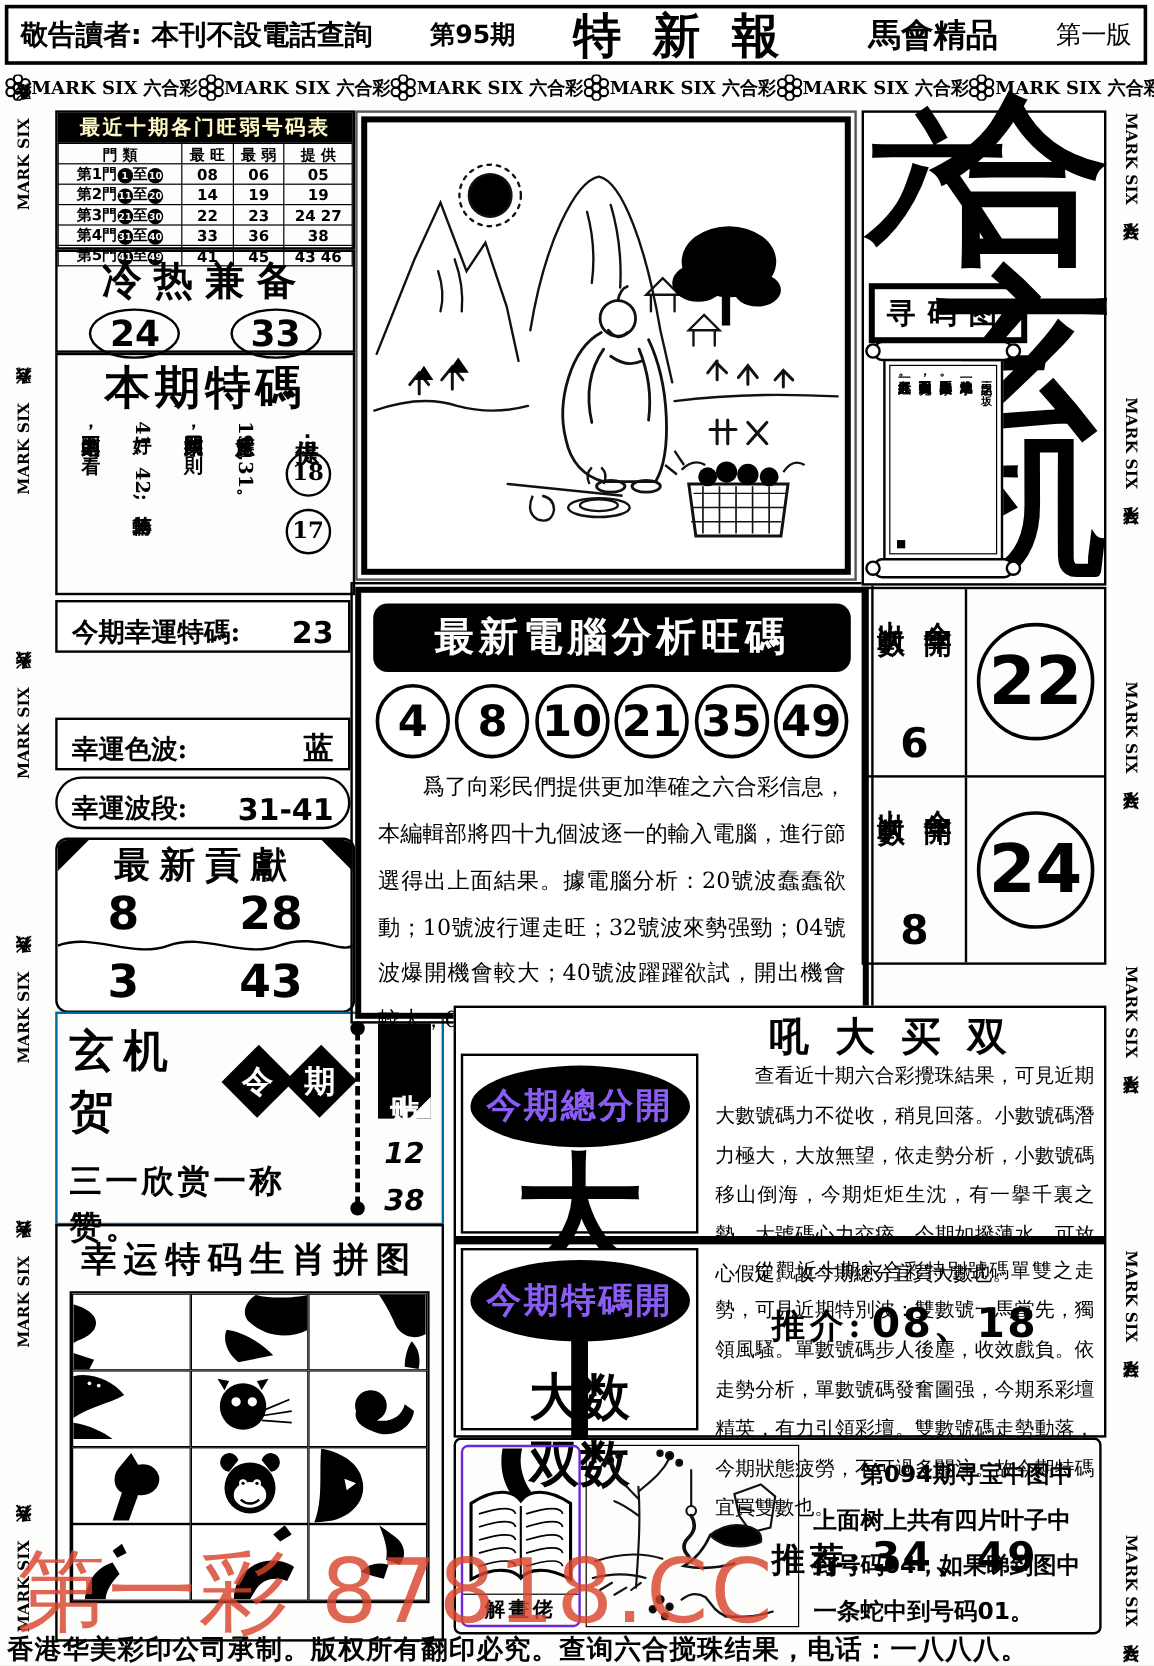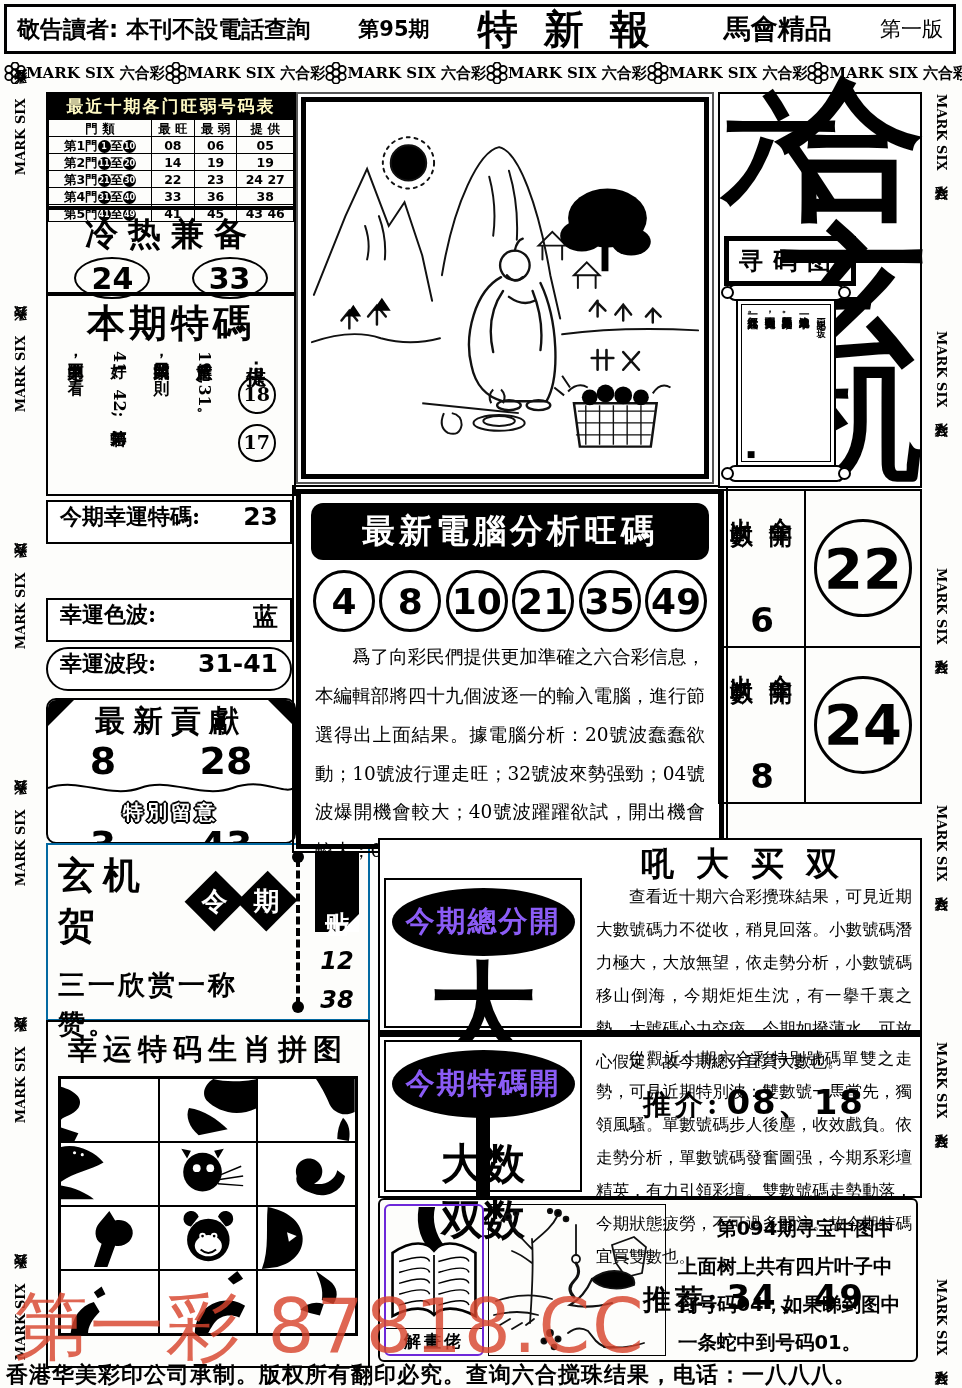--- a/index.html
+++ b/index.html
@@ -35,21 +35,21 @@
            border-radius:50%;font-size:30px;font-weight:bold;margin:0 18px;}
   
   .speccode{left:46px;top:294px;width:246px;height:198px;border:2px solid #000;}
   .speccode .t{font-size:38px;font-weight:bold;text-align:center;font-family:"DejaVu Serif",serif;letter-spacing:4px;margin-top:2px;}
   .vcols{display:flex;flex-direction:row-reverse;justify-content:space-around;height:142px;padding:2px 6px;}
   .vcol{writing-mode:vertical-rl;text-orientation:mixed;font-size:16px;font-weight:bold;font-family:"DejaVu Serif",serif;line-height:1.15;}
   .vcol.first{font-size:20px;}
   .pcirc{display:inline-flex;align-items:center;justify-content:center;width:34px;height:34px;border:2.5px solid #000;
          border-radius:50%;font-size:19px;font-weight:bold;margin:5px 0;writing-mode:horizontal-tb;}
   
-  .lrow{left:46px;width:246px;height:44px;border:2px solid #000;background:#fff;display:flex;align-items:flex-start;
+  .lrow{left:46px;width:246px;height:44px;border:2px solid #000;background:#fff;display:flex;align-items:flex-end;
         justify-content:space-between;padding:0 12px;box-sizing:border-box;font-weight:bold;}
   .lrow .ll{font-size:22px;font-family:"DejaVu Serif",serif;}
   .lrow .lv{font-size:25px;}
   .lrow.round{border-radius:22px;}
   
   .contrib{left:46px;top:698px;width:246px;height:142px;border:2.5px solid #000;border-radius:10px;position:absolute;background:#fff;overflow:hidden;}
   .contrib:before,.contrib:after{content:"";position:absolute;top:0;width:0;height:0;border-style:solid;}
   .contrib:before{left:0;border-width:26px 26px 0 0;border-color:#000 transparent transparent transparent;}
   .contrib:after{right:0;border-width:0 26px 26px 0;border-color:transparent #000 transparent transparent;}
   .contrib .t{text-align:center;font-size:30px;font-weight:bold;letter-spacing:8px;font-family:"DejaVu Serif",serif;margin-top:1px;}
@@ -330,21 +330,20 @@
 
   <div class="contrib">
     <div class="t">最新貢獻</div>
     <div class="nums">
       <span>8</span>
       <span>28</span>
     </div>
     <svg width="100%" height="14" viewBox="0 0 240 14" preserveAspectRatio="none">
         <path d="M0,7 C30,-4 60,18 90,7 C120,-4 150,18 180,7 C210,-4 230,14 240,7" fill="none" stroke="#000" stroke-width="2"></path>
       </svg>
-    <div style="text-align:center;font-size:20px;letter-spacing:4px;" class="outline-txt">特別留意</div>
     <div class="nums">
       <span>3</span>
       <span>43</span>
     </div>
   </div>
 
   <div class="abs xuanji">
     <div class="xj-main">
       <div class="xj-title">
         <span class="cal">玄机贺</span>

